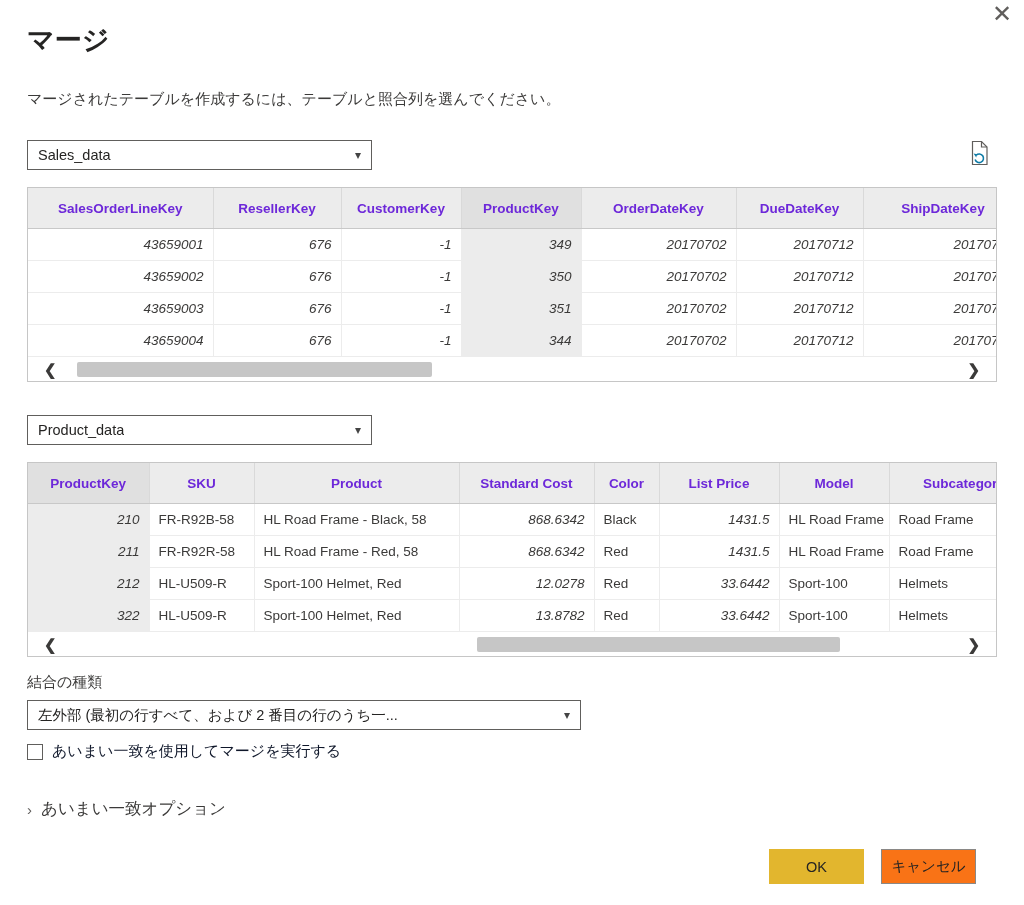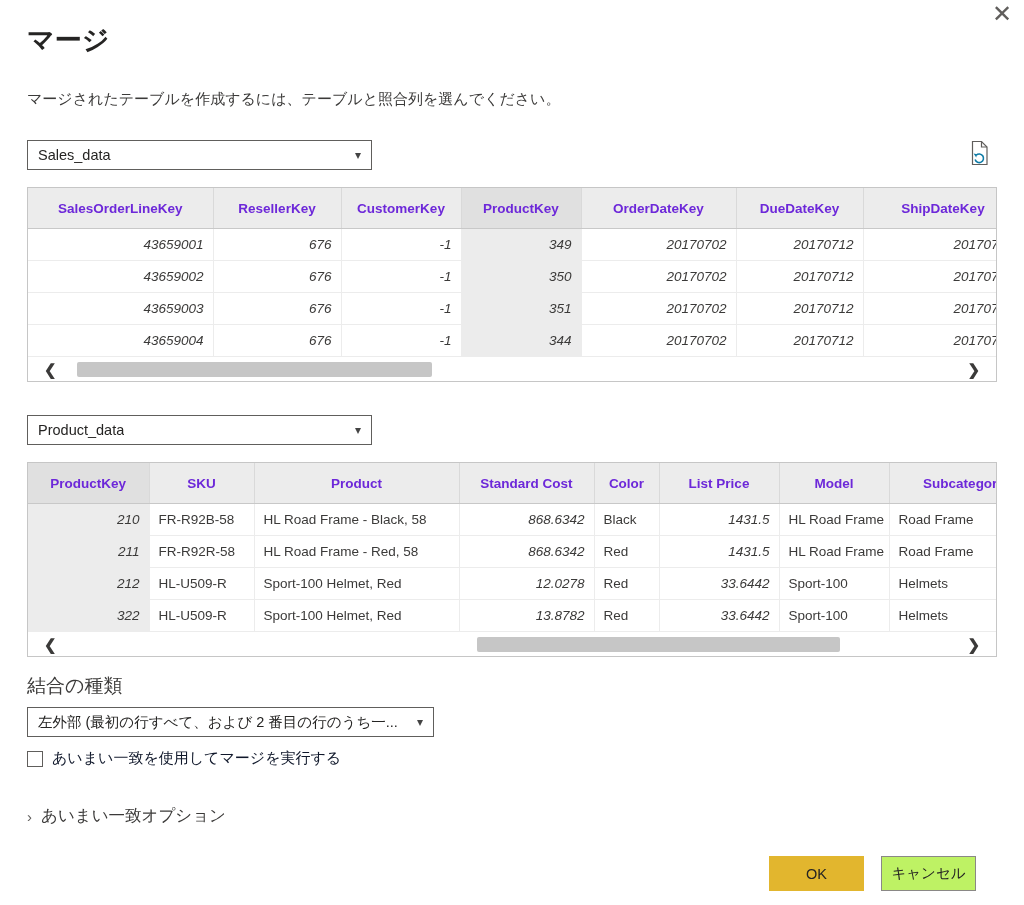--- a/index.html
+++ b/index.html
@@ -31,32 +31,32 @@
   td.sel{background:#ECECEC;padding-left:46px;}
 
   .hscroll{height:24px;display:flex;align-items:center;padding:0 16px;gap:12px;background:#fff;}
   .arr{font-size:15px;font-weight:700;color:#3B3A39;cursor:pointer;line-height:1;}
   .track{flex:1;position:relative;height:15px;}
   .thumb{position:absolute;top:0;height:15px;background:#C6C6C6;border-radius:2px;cursor:grab;}
   .thumb.t1{left:1%;width:40%;}
   .thumb.t2{left:46%;width:41%;}
 
   .dd2{margin-top:33px;}
-  .join-label{margin-top:16px;font-size:19px;color:#3B3A39;}
-  .join-dd{margin-top:8px;width:407px;}
+  .join-label{margin-top:16px;font-size:15px;color:#3B3A39;}
+  .join-dd{margin-top:8px;width:554px;}
   .fuzzy-row{margin-top:12px;display:flex;align-items:center;font-size:15px;color:#0f172a;cursor:pointer;}
   .cb{box-sizing:border-box;width:16px;height:16px;border:1px solid #605E5C;background:#fff;margin-right:9px;flex:0 0 auto;}
   .fuzzy-exp{margin-top:37px;display:flex;align-items:center;gap:9px;font-size:16.5px;color:#3B3A39;cursor:pointer;}
   .exp-chevron{font-size:15px;color:#605E5C;}
 
   .buttons{margin-top:29px;display:flex;justify-content:flex-end;gap:17px;padding-right:21px;}
   button{box-sizing:border-box;height:35px;min-width:95px;font-size:14.5px;
          font-family:"Liberation Sans",sans-serif;cursor:pointer;}
   .ok{background:var(--accent,#E2B62E);border:1px solid var(--accent,#E2B62E);color:#252423;}
-  .cancel{background:#bef264;border:1px solid #8A8886;color:#252423;}
+  .cancel{background:#f97316;border:1px solid #8A8886;color:#252423;}
 </style>
 </head>
 <body>
 
 <div class="dialog">
 
   <span class="close">✕</span>
 
   <h1>マージ</h1>
   <p class="subtitle">マージされたテーブルを作成するには、テーブルと照合列を選んでください。</p>

